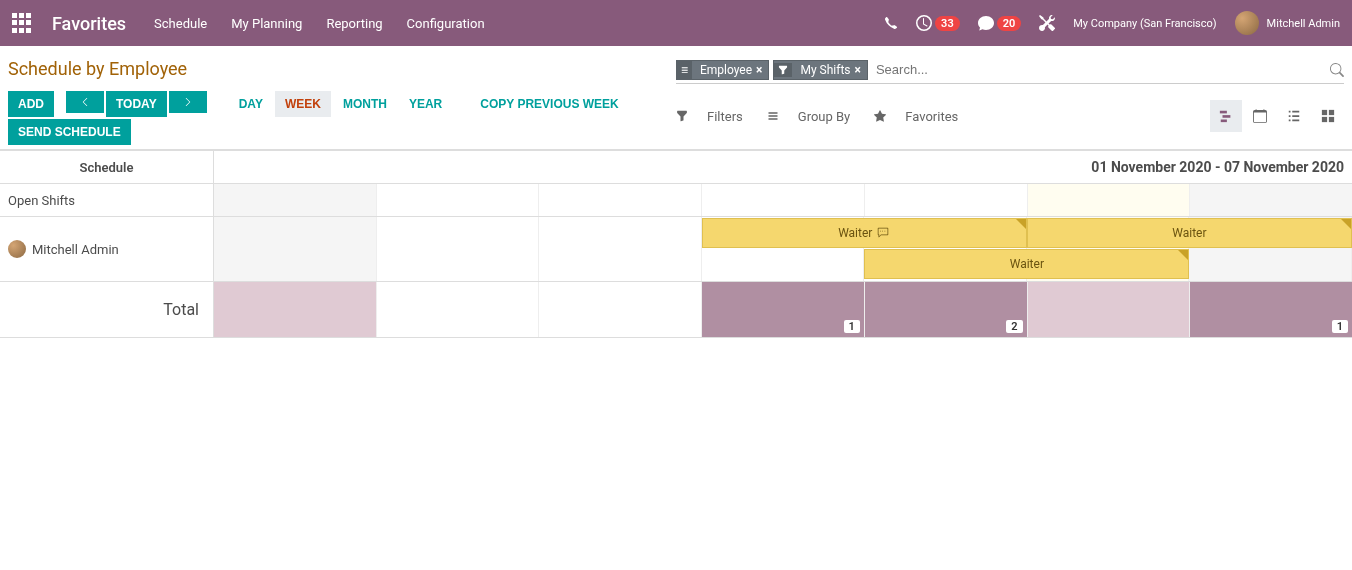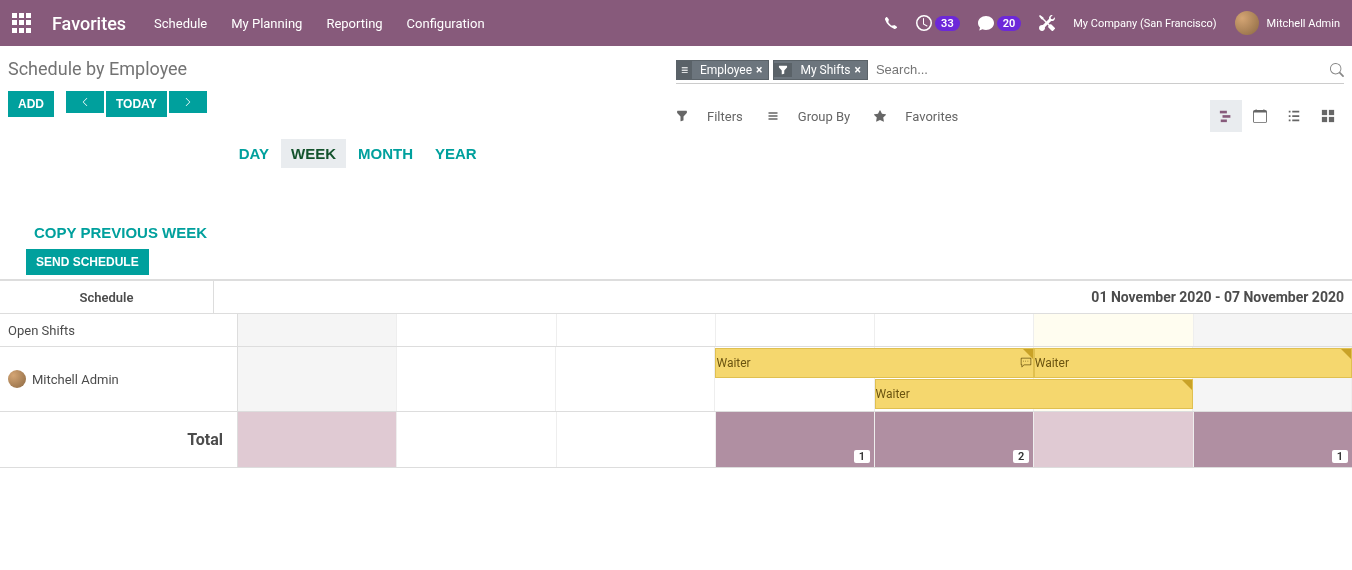--- a/index.html
+++ b/index.html
@@ -7,37 +7,37 @@
 
 
 .topnav { background: #875a7b; height: 46px; display: flex; align-items: center; padding: 0 12px; color: #fff; }
 .apps-icon { width: 20px; height: 20px; display: inline-flex; flex-wrap: wrap; gap: 2px; cursor: pointer; }
 .apps-icon span { width: 5px; height: 5px; background: #fff; }
 .brand { font-size: 18px; font-weight: 500; margin: 0 28px 0 20px; color: #fff; }
 .nav-menu { display: flex; gap: 24px; }
 .nav-menu a { color: #fff; font-size: 13px; text-decoration: none; cursor: pointer; }
 .nav-right { margin-left: auto; display: flex; align-items: center; gap: 18px; }
 .badge-wrap { position: relative; display: inline-flex; align-items: center; }
-.badge { background: #6d28d9; color: #fff; font-size: 11px; font-weight: 600; border-radius: 10px; padding: 1px 6px; margin-left: 3px; }
+.badge { background: #ef4444; color: #fff; font-size: 11px; font-weight: 600; border-radius: 10px; padding: 1px 6px; margin-left: 3px; }
 .avatar { width: 24px; height: 24px; border-radius: 50%; background: radial-gradient(circle at 30% 30%, #d4a574, #8b6842); }
 .company, .username { font-size: 11px; }
 
 
 .control-bar { display: flex; padding: 12px 8px 4px 8px; align-items: flex-start; border-bottom: 1px solid #ddd; }
 .control-left { flex: 0 0 50%; }
-.page-title { font-size: 18px; color: #737373; margin-bottom: 12px; font-weight: 400; }
+.page-title { font-size: 18px; color: #a16207; margin-bottom: 12px; font-weight: 400; }
 .btn-row { display: flex; align-items: flex-start; gap: 2px; flex-wrap: wrap; }
 .btn { border: none; padding: 6px 10px; font-size: 12px; font-weight: 600; cursor: pointer; display: inline-flex; align-items: center; }
 .btn-teal { background: #00a09d; color: #fff; }
 .btn-teal.arrow { padding: 6px 14px; }
 .btn-group-view { margin-left: 20px; display: flex; gap: 2px; }
-.btn-link { background: none; color: #00a09d; font-weight: 600; padding: 6px 10px; cursor: pointer; border: none; font-size: 15px; margin-top: 48px; }
-.btn-link.active { background: #e9ecef; color: #14532d; }
+.btn-link { background: none; color: #00a09d; font-weight: 600; padding: 6px 10px; cursor: pointer; border: none; font-size: 12px; }
+.btn-link.active { background: #e9ecef; color: #c2410c; }
 .copy-prev { margin-left: 16px; }
-.send-row { margin-top: 2px; margin-left: 18px; }
+.send-row { margin-top: 2px; }
 
 .control-right { flex: 0 0 50%; }
 .search-wrap { display: flex; align-items: center; border-bottom: 1px solid #ccc; padding-bottom: 2px; }
 .chip { background: #6c757d; color: #fff; font-size: 12px; padding: 2px 6px; margin-right: 4px; display: inline-flex; align-items: center; gap: 4px; border: 1px solid #5a6268; }
 .chip-icon { background: #5a6268; padding: 2px 4px; margin: -2px 4px -2px -6px; }
 .chip-x { cursor: pointer; font-weight: bold; }
 .search-input { border: none; outline: none; flex: 1; font-size: 13px; padding: 4px; }
 .mag { color: #888; }
 .filter-row { display: flex; align-items: center; gap: 24px; margin-top: 16px; color: #666; }
 .filter-item { cursor: pointer; font-size: 13px; display: inline-flex; align-items: center; gap: 19px; }
@@ -50,37 +50,37 @@
 .grid-header-top { display: flex; border-bottom: 1px solid #ddd; }
 .col-label { width: 214px; border-right: 1px solid #ddd; display: flex; align-items: center; justify-content: center; font-weight: 600; font-size: 13px; color: #4c4c4c; }
 .date-range-wrap { flex: 1; }
 .date-range { text-align: right; font-weight: 700; padding: 8px; font-size: 14px; }
 .day-header { display: flex; border-top: 1px solid #ddd; }
 .day-cell { flex: 1; text-align: center; padding: 6px; font-size: 13px; border-right: 1px solid #eee; }
 .day-cell.today { background: #fffdf0; }
 .day-cell:last-child { border-right: none; }
 
 .grid-body-row { display: flex; border-bottom: 1px solid #ddd; min-height: 32px; }
-.row-label { width: 238px; border-right: 1px solid #ddd; padding: 6px 8px; font-size: 13px; display: flex; align-items: center; gap: 6px; }
+.row-label { width: 214px; border-right: 1px solid #ddd; padding: 6px 8px; font-size: 13px; display: flex; align-items: center; gap: 6px; }
 .row-cells { flex: 1; display: flex; position: relative; }
 .cell { flex: 1; border-right: 1px solid #eee; min-height: 32px; }
 .cell:last-child { border-right: none; }
 .cell.off { background: #f5f5f5; }
 .cell.today { background: #fffdf0; }
 .cell.total-off { background: #e0cad3; }
 .cell.total-purple { background: #b08fa2; position: relative; }
 .tot-badge { position: absolute; right: 4px; bottom: 4px; background: #fff; color: #333; font-size: 11px; font-weight: 600; padding: 0 5px; border-radius: 2px; }
 
-.shift { position: absolute; height: 30px; background: #f5d76e; border: 1px solid #e0c050; color: #6b5410; font-size: 12px; display: flex; align-items: center; justify-content: space-between; gap: 4px; top: 1px; }
+.shift { position: absolute; height: 30px; background: #f5d76e; border: 1px solid #e0c050; color: #6b5410; font-size: 12px; display: flex; align-items: center; justify-content: center; gap: 4px; top: 1px; }
 .shift .corner { position: absolute; top: 0; right: 0; width: 0; height: 0; border-top: 10px solid #c9a227; border-left: 10px solid transparent; }
 .shift2 { top: 32px; }
 .employee-row .row-cells { min-height: 64px; }
 .employee-row .cell { min-height: 64px; }
 
-.row-label.total { font-size: 16px; font-weight: 700; justify-content: flex-end; padding-right: 14px; padding-top: 18px; padding-bottom: 18px; }
+.row-label.total { font-size: 16px; font-weight: 400; justify-content: flex-end; padding-right: 14px; padding-top: 18px; padding-bottom: 18px; }
 .total-row .cell { min-height: 48px; }
 
 .small-avatar { width: 18px; height: 18px; border-radius: 50%; background: radial-gradient(circle at 30% 30%, #d4a574, #8b6842); }
 
 svg { display: block; }
 </style>
 </head>
 <body>
 
 <div class="topnav">

